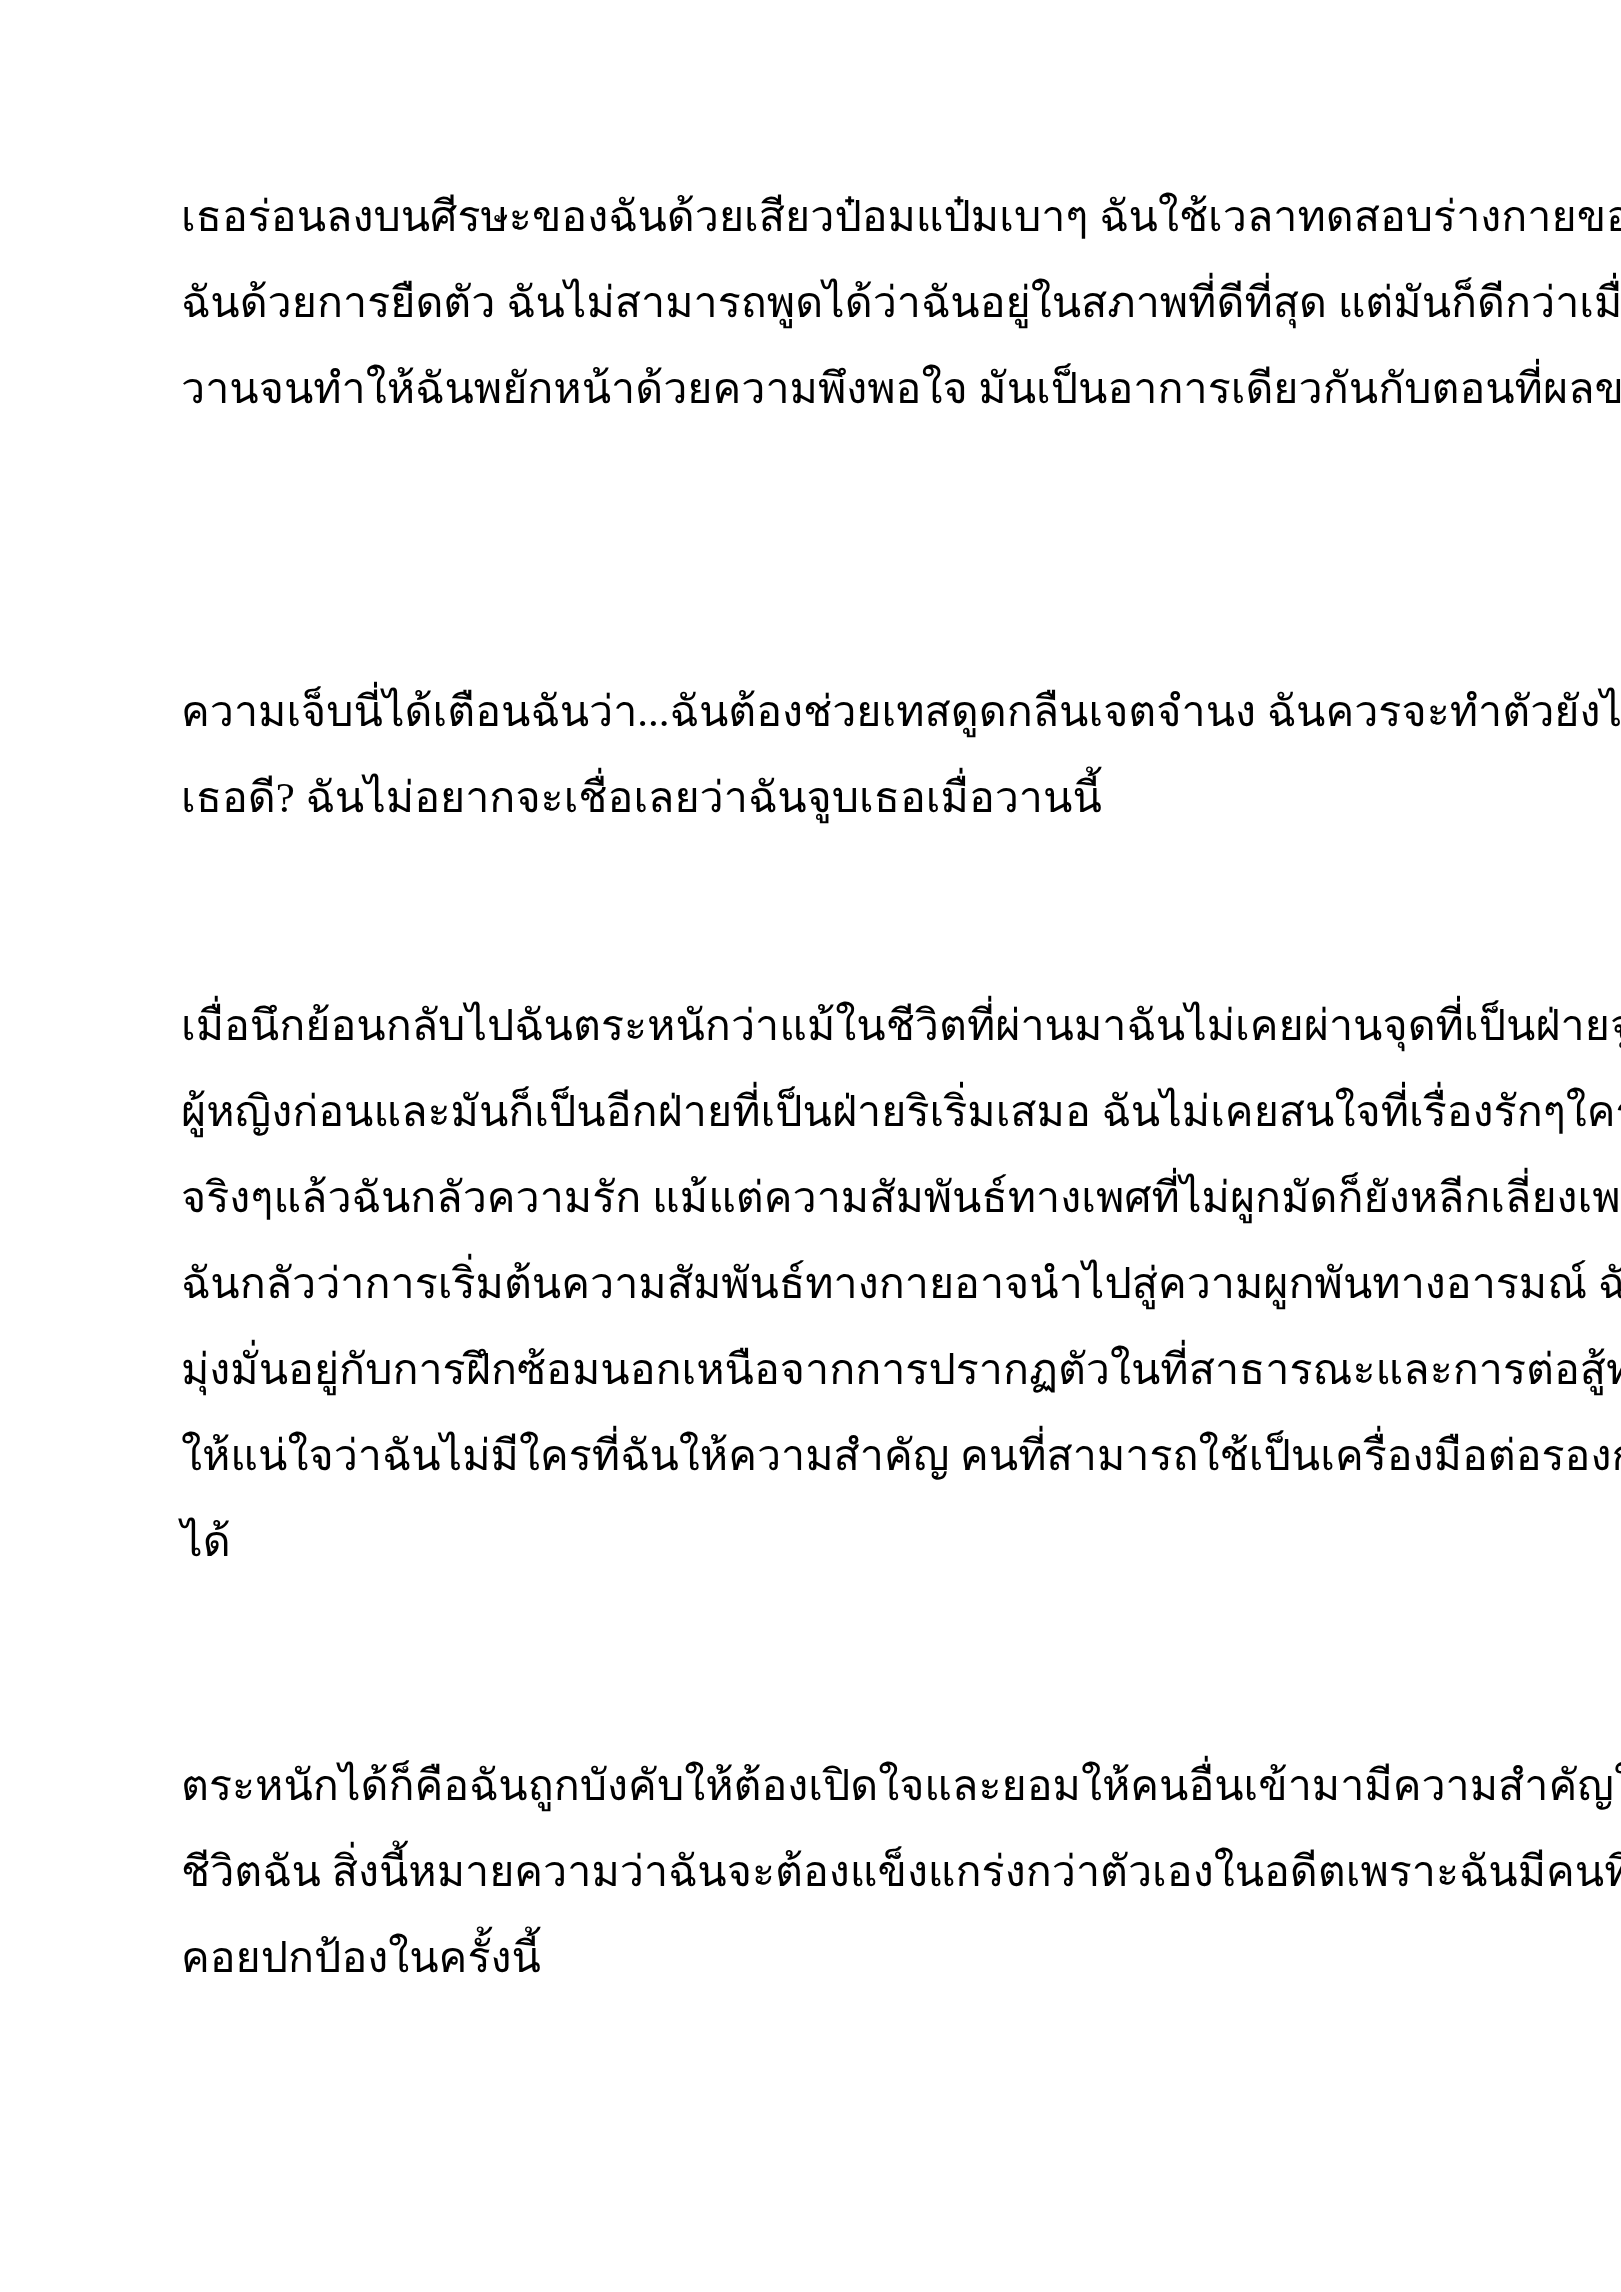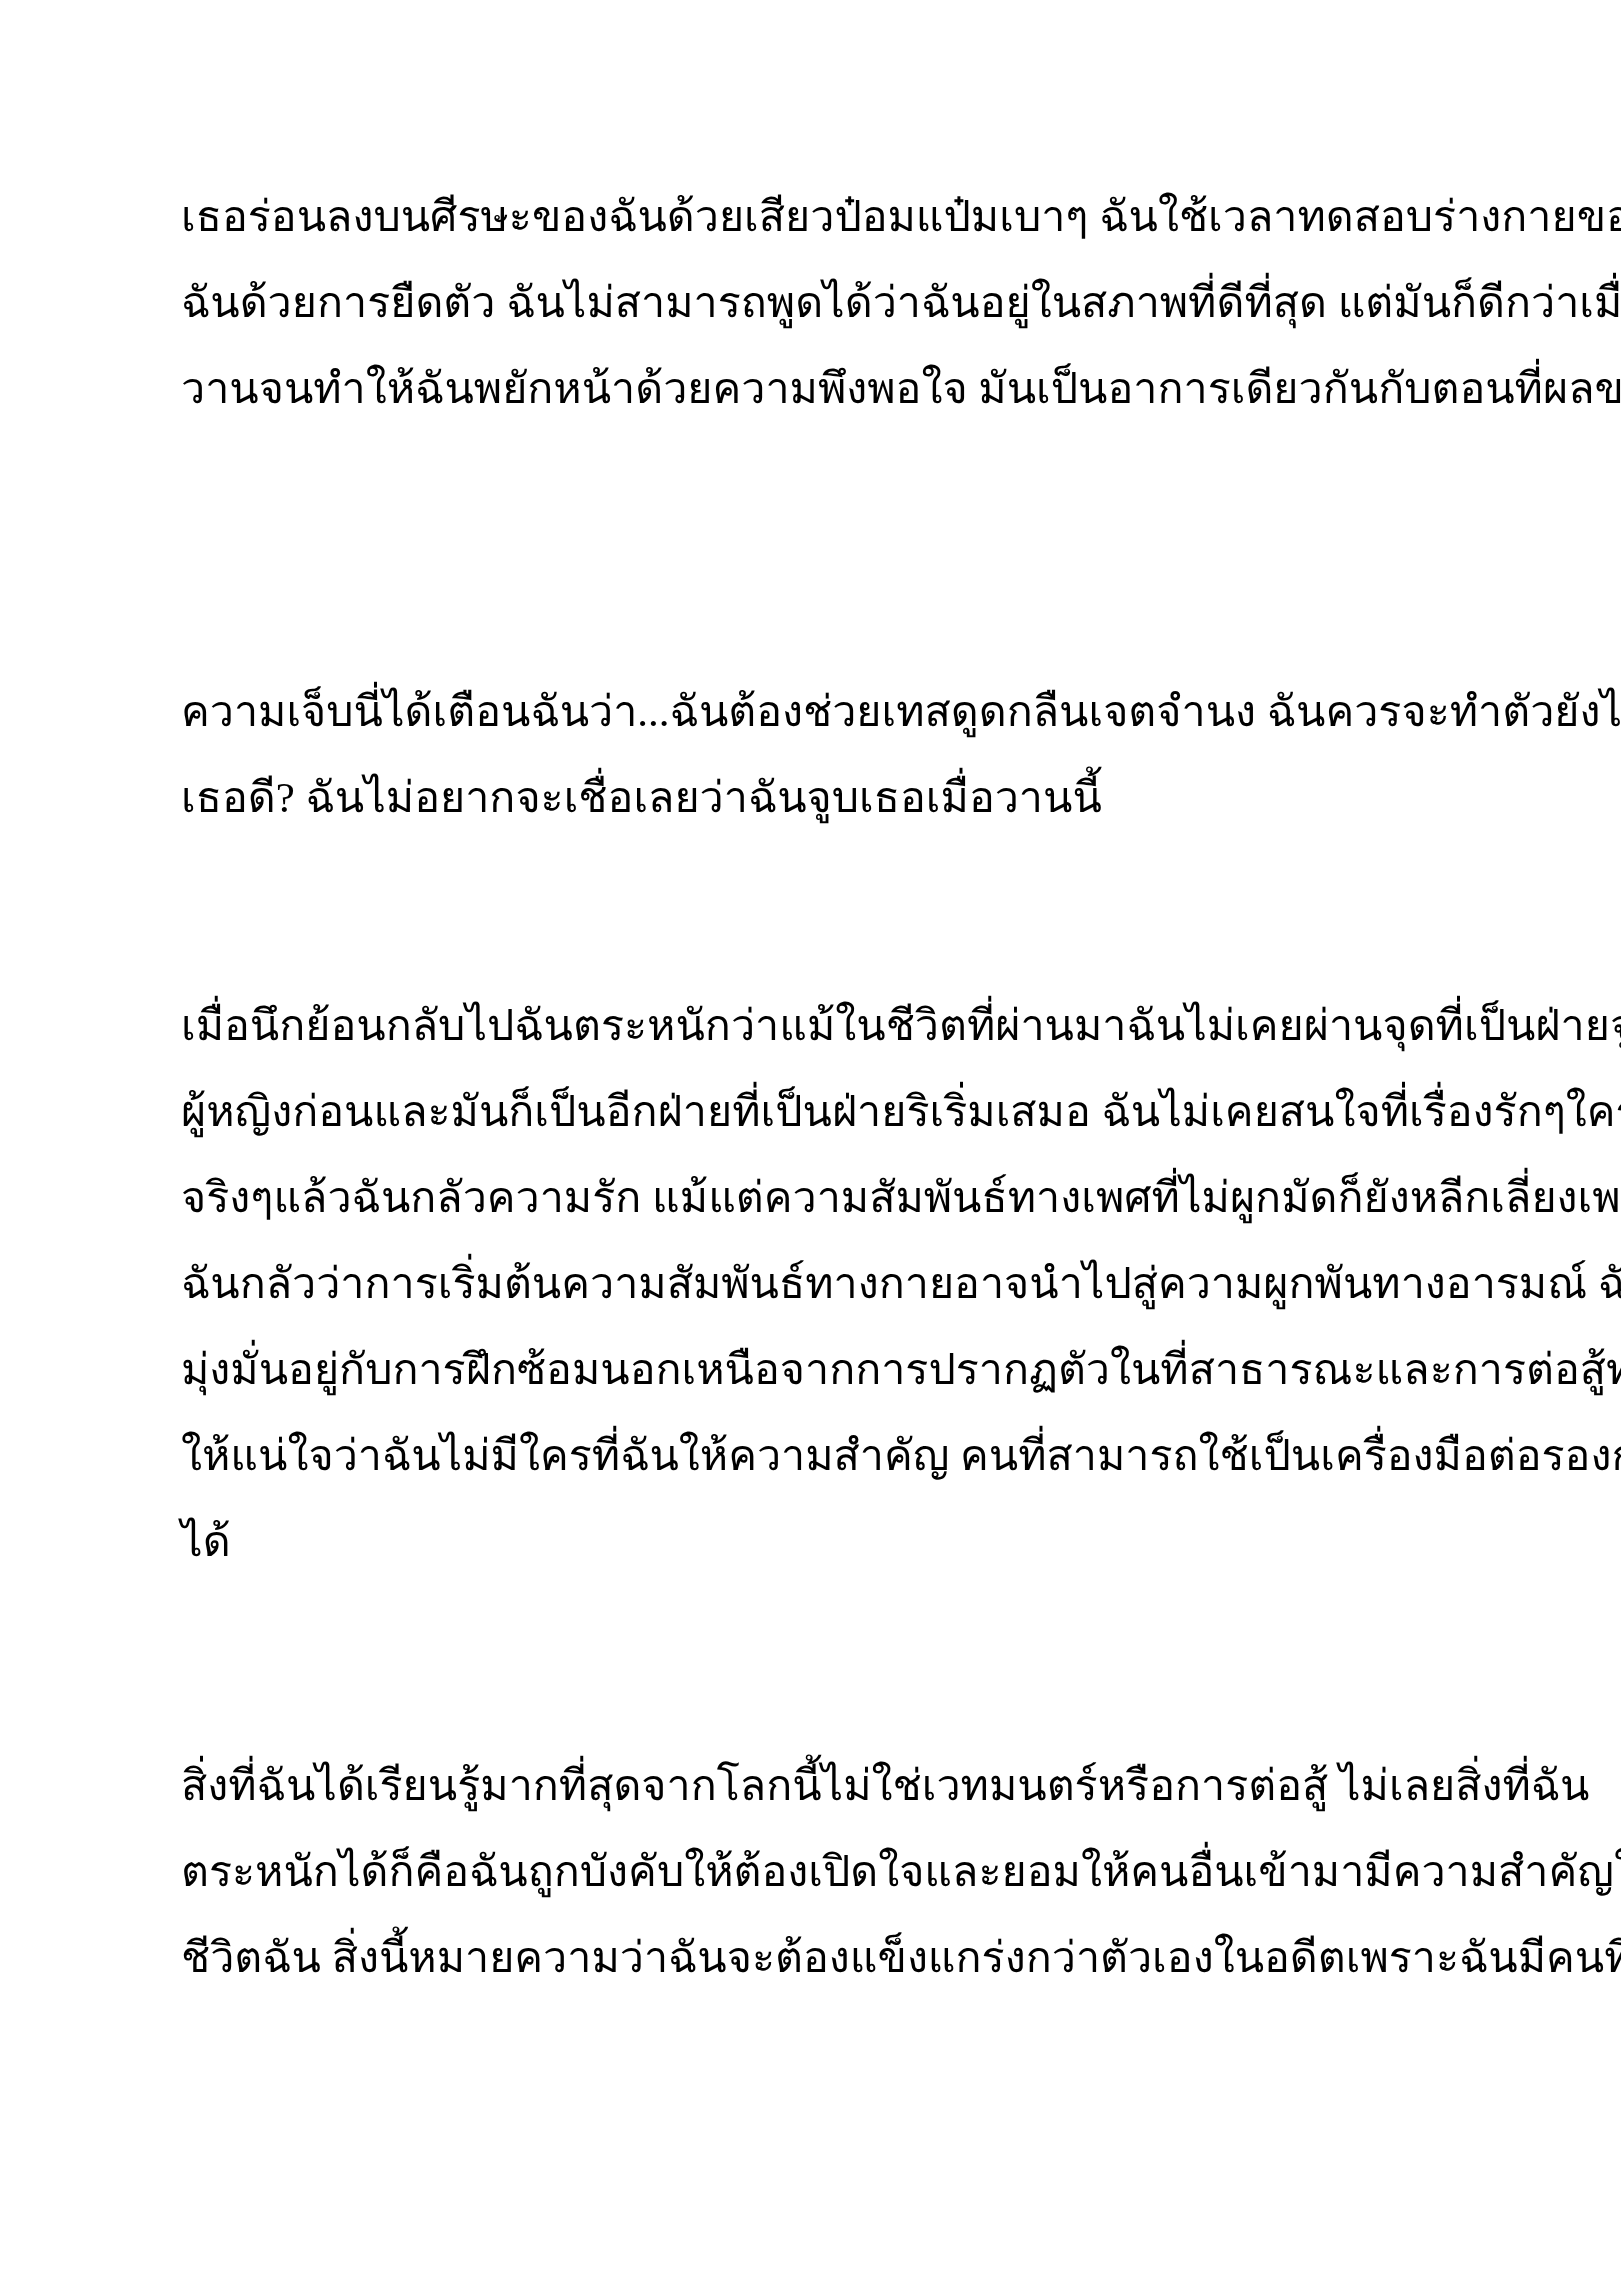--- a/index.html
+++ b/index.html
@@ -53,19 +53,19 @@
     <div class="text-line">เมื่อนึกย้อนกลับไปฉันตระหนักว่าแม้ในชีวิตที่ผ่านมาฉันไม่เคยผ่านจุดที่เป็นฝ่ายจูบ</div>
     <div class="text-line">ผู้หญิงก่อนและมันก็เป็นอีกฝ่ายที่เป็นฝ่ายริเริ่มเสมอ ฉันไม่เคยสนใจที่เรื่องรักๆใคร่ๆ</div>
     <div class="text-line">จริงๆแล้วฉันกลัวความรัก แม้แต่ความสัมพันธ์ทางเพศที่ไม่ผูกมัดก็ยังหลีกเลี่ยงเพราะ</div>
     <div class="text-line">ฉันกลัวว่าการเริ่มต้นความสัมพันธ์ทางกายอาจนำไปสู่ความผูกพันทางอารมณ์ ฉัน</div>
     <div class="text-line">มุ่งมั่นอยู่กับการฝึกซ้อมนอกเหนือจากการปรากฏตัวในที่สาธารณะและการต่อสู้ทำ</div>
     <div class="text-line">ให้แน่ใจว่าฉันไม่มีใครที่ฉันให้ความสำคัญ คนที่สามารถใช้เป็นเครื่องมือต่อรองกับฉัน</div>
     <div class="text-line">ได้</div>
   </div>
 
   <div class="paragraph p4">
-    <div class="text-line">สิ่งที่ฉันได้เรียนรู้มากที่สุดจากโลกนี้ไม่ใช่เวทมนตร์หรือการต่อสู้ ไม่เลยสิ่งที่ฉัน</div>
     <div class="text-line">ตระหนักได้ก็คือฉันถูกบังคับให้ต้องเปิดใจและยอมให้คนอื่นเข้ามามีความสำคัญใน</div>
     <div class="text-line">ชีวิตฉัน สิ่งนี้หมายความว่าฉันจะต้องแข็งแกร่งกว่าตัวเองในอดีตเพราะฉันมีคนที่ต้อง</div>
+    <div class="text-line">คอยปกป้องในครั้งนี้</div>
   </div>
 
 </div>
 
 
 </body></html>

